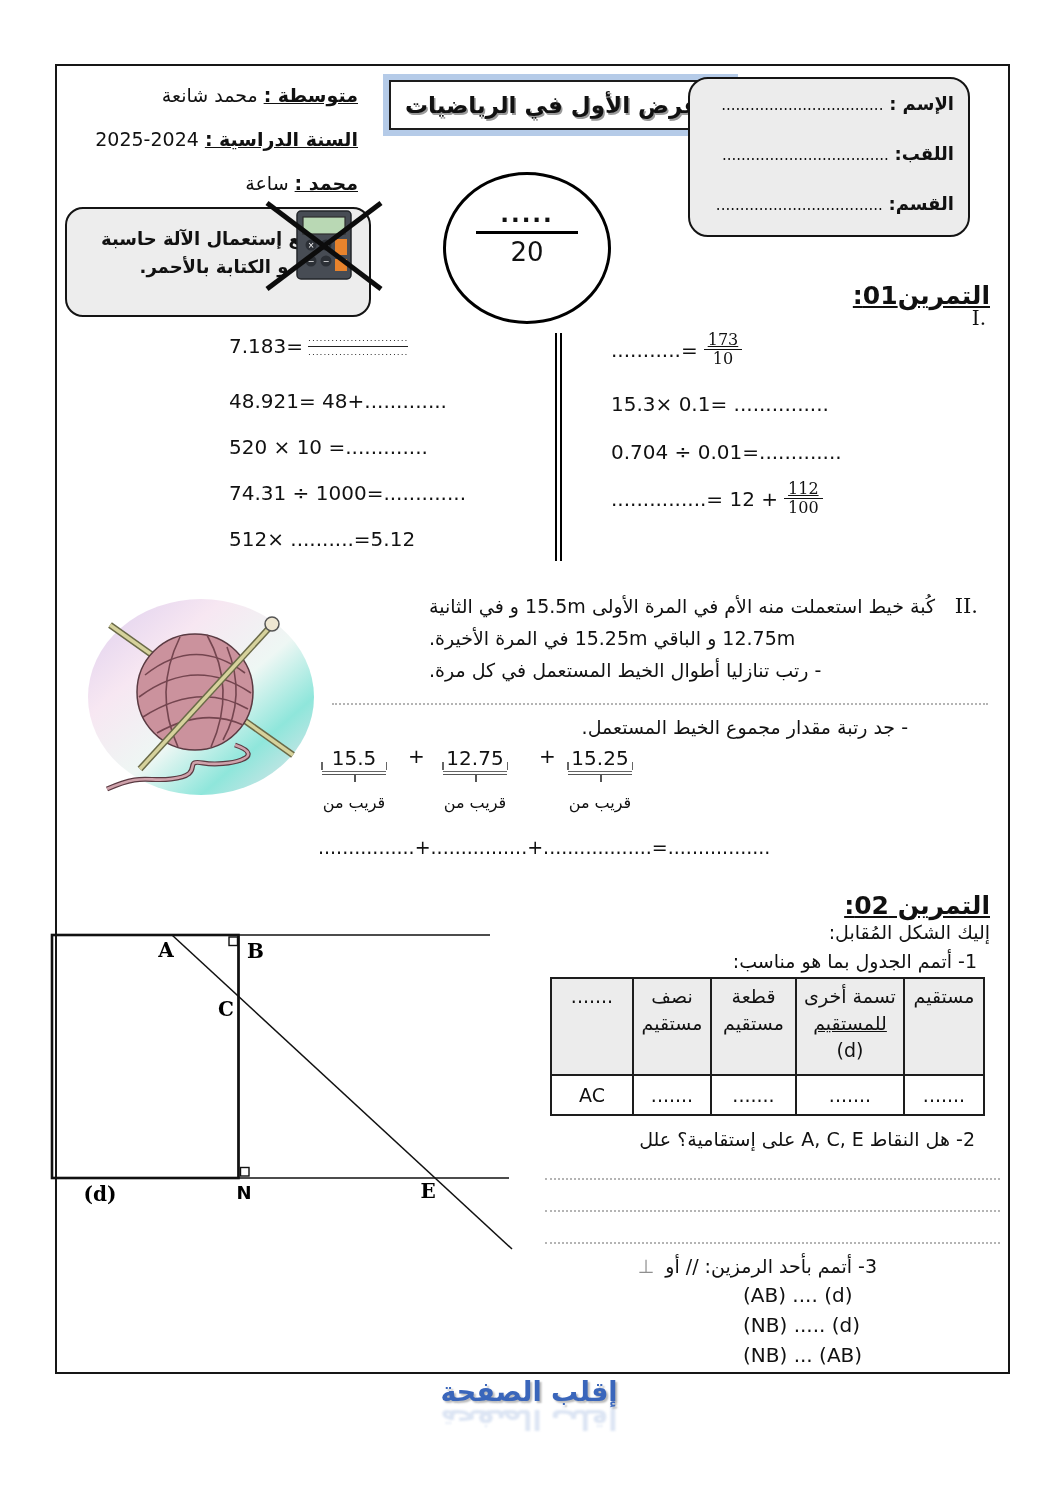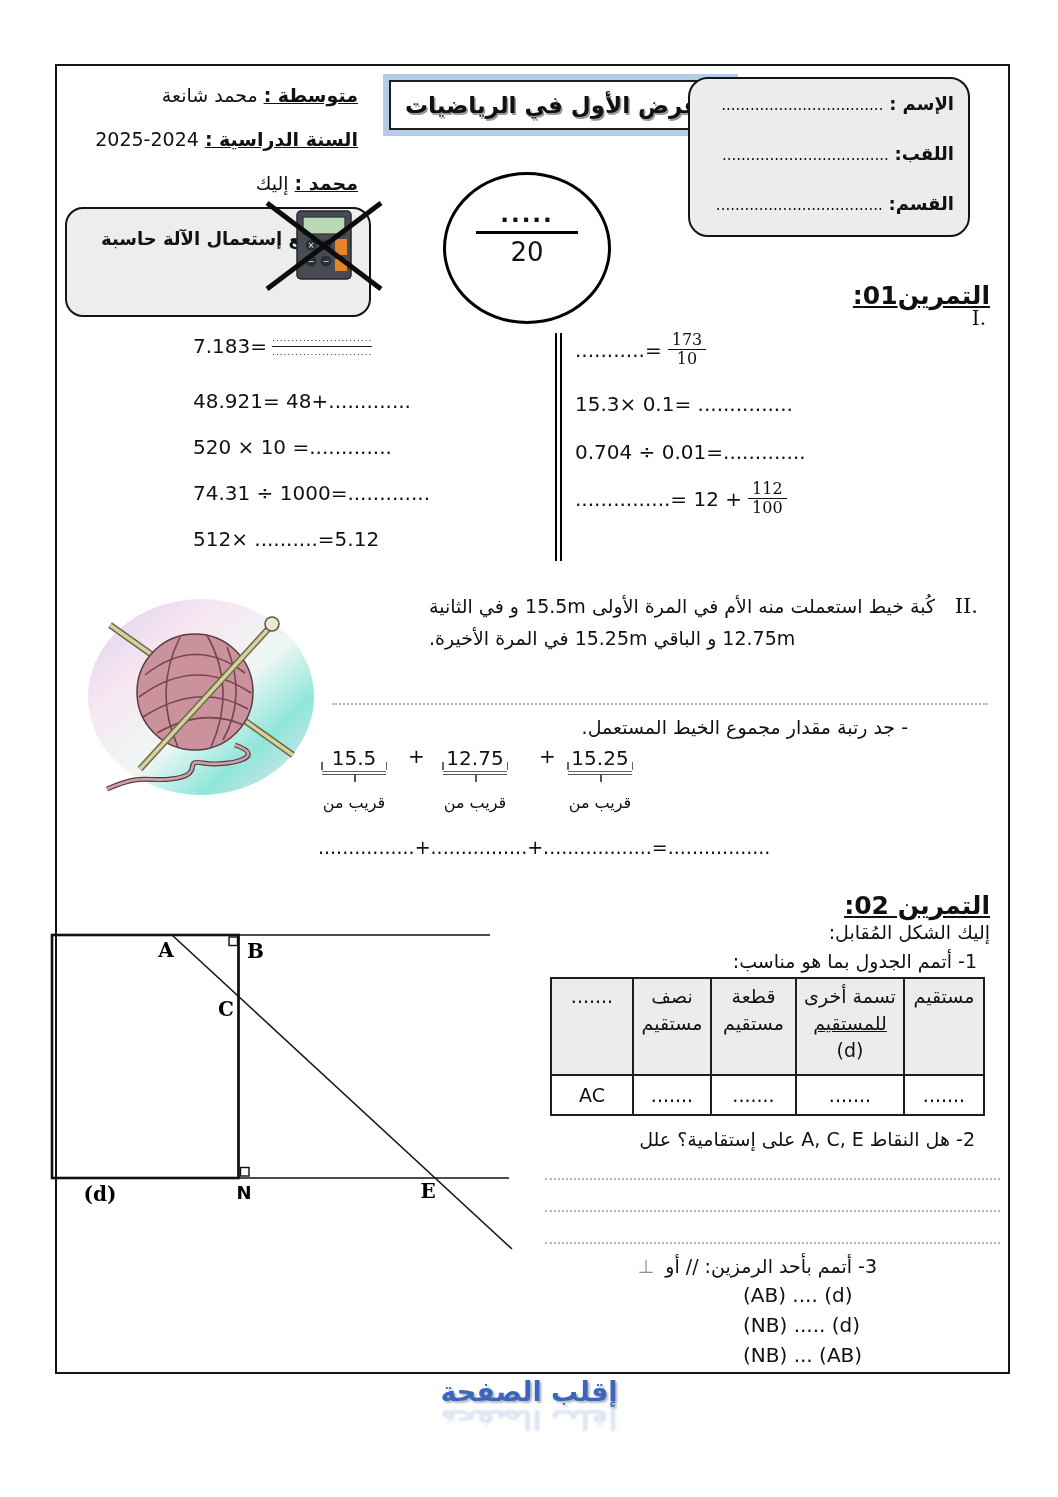--- a/index.html
+++ b/index.html
@@ -23,23 +23,23 @@
   .grade-bar{width:102px;border-top:3px solid #000;margin-top:4px;}
   .grade-den{font-size:26px;margin-top:3px;}
   .warn-box{position:absolute;left:65px;top:207px;width:302px;height:106px;background:#ededed;border:2.5px solid #141414;border-radius:18px;}
   .warn-text{position:absolute;left:22px;top:16px;width:250px;text-align:center;direction:rtl;font-weight:bold;font-size:18px;line-height:28px;}
 
   
   .ex-title{font-size:25px;font-weight:bold;text-decoration:underline;direction:rtl;}
   .inst-row{display:flex;direction:rtl;gap:38px;font-size:20px;align-items:baseline;}
   .roman{font-family:"DejaVu Serif",serif;direction:rtl;unicode-bidi:plaintext;}
   .dbar{position:absolute;left:555px;top:333px;width:3px;height:228px;border-left:2px solid #000;border-right:2px solid #000;}
-  .eq{position:absolute;display:flex;align-items:center;gap:3px;font-size:20px;white-space:nowrap;}
+  .eq{position:absolute;display:flex;align-items:center;gap:3px;font-size:20px;white-space:nowrap;margin-left:36px;}
   .frac{display:inline-flex;flex-direction:column;text-align:center;font-family:"DejaVu Serif",serif;font-size:16px;line-height:1.15;margin:0 3px;}
-  .fn{border-bottom:1.6px solid #111;padding:0 4px;}
+  .fn{border-bottom:1.6px solid #111;padding:0 4px;text-decoration:underline;}
   .dfrac{display:inline-flex;flex-direction:column;text-align:center;line-height:1.3;margin:0 2px;}
   .dn,.dd{font-size:9px;letter-spacing:1px;color:#222;}
   .dn{border-bottom:1.8px solid #222;padding-bottom:1px;}
 
   .para2{position:absolute;direction:rtl;text-align:left;font-size:19px;line-height:32px;white-space:nowrap;}
   .gdots{border-top:2px dotted #b4b4b4;height:0;}
 
   .agroup{position:absolute;width:64px;text-align:center;}
   .anum{font-size:20px;position:relative;display:block;border-bottom:1.4px solid #666;padding:0 2px 1px;}
   .anum::before,.anum::after{content:"";position:absolute;bottom:1px;width:1.5px;height:8px;background:#666;}
@@ -72,21 +72,21 @@
   <div class="abs hline" style="right:700px;top:84px;">
     <span class="lblu">متوسطة :</span>
     <span>محمد شانعة</span>
   </div>
   <div class="abs hline" style="right:700px;top:128px;">
     <span class="lblu">السنة الدراسية :</span>
     <span dir="ltr">2025-2024</span>
   </div>
   <div class="abs hline" style="right:700px;top:172px;">
     <span class="lblu">محمد :</span>
-    <span>إليك</span>
+    <span>ساعة</span>
   </div>
 
   <div class="title-wrap">
     <div class="title-box">الفرض الأول في الرياضيات</div>
   </div>
 
   <div class="student-box">
     <div class="sfield" style="top:14px;">
       <span class="lab">الإسم :</span>
       <span class="dots">..................................</span>
@@ -103,20 +103,21 @@
 
   <div class="grade-circle">
     <span class="grade-num">.....</span>
     <span class="grade-bar"></span>
     <span class="grade-den">20</span>
   </div>
 
   <div class="warn-box">
     <div class="warn-text">
       <div>يُمنع إستعمال الآلة حاسبة</div>
+      <div>و الكتابة بالأحمر.</div>
     </div>
     <svg class="abs" style="left:192px;top:-14px;" width="130" height="100" viewBox="0 0 130 100">
       <rect x="38" y="16" width="54" height="68" rx="4" fill="#474c54" stroke="#23262a" stroke-width="1.5"></rect>
       <rect x="44" y="22" width="42" height="17" fill="#b9d8b4" stroke="#2d2d2d" stroke-width="1.2"></rect>
       <circle cx="52" cy="50" r="5.5" fill="#2c3036"></circle>
         <circle cx="67" cy="50" r="5.5" fill="#2c3036"></circle>
       <circle cx="52" cy="66" r="5.5" fill="#2c3036"></circle>
         <circle cx="67" cy="66" r="5.5" fill="#2c3036"></circle>
       <text x="52" y="53" font-size="8" fill="#fff" text-anchor="middle">×</text>
       <text x="67" y="53" font-size="8" fill="#fff" text-anchor="middle">÷</text>
@@ -162,20 +163,21 @@
   </div>
   <div class="eq" style="left:193px;top:389px;">48.921= 48+.............</div>
   <div class="eq" style="left:193px;top:435px;">520 × 10 =.............</div>
   <div class="eq" style="left:193px;top:481px;">74.31 ÷ 1000=.............</div>
   <div class="eq" style="left:193px;top:527px;">512× ..........=5.12</div>
 
   <span class="abs roman" style="right:80px;top:594px;font-size:21px;">II.</span>
   <div class="para2" style="right:123px;top:590px;">
     <div>كُبة خيط استعملت منه الأم في  المرة الأولى 15.5m و في الثانية</div>
     <div>12.75m و الباقي 15.25m في المرة الأخيرة.</div>
+    <div>- رتب تنازليا أطوال الخيط المستعمل في كل مرة.</div>
   </div>
 
   <svg class="abs" style="left:85px;top:597px;" width="235" height="205" viewBox="0 0 235 205">
     <defs>
       <linearGradient id="bgair" x1="0" y1="0" x2="1" y2="1">
         <stop offset="0" stop-color="#dccdee"></stop>
         <stop offset="0.3" stop-color="#f7e7f2"></stop>
         <stop offset="0.55" stop-color="#eef7f4"></stop>
         <stop offset="0.75" stop-color="#8fe6db"></stop>
         <stop offset="1" stop-color="#f2e3ec"></stop>

